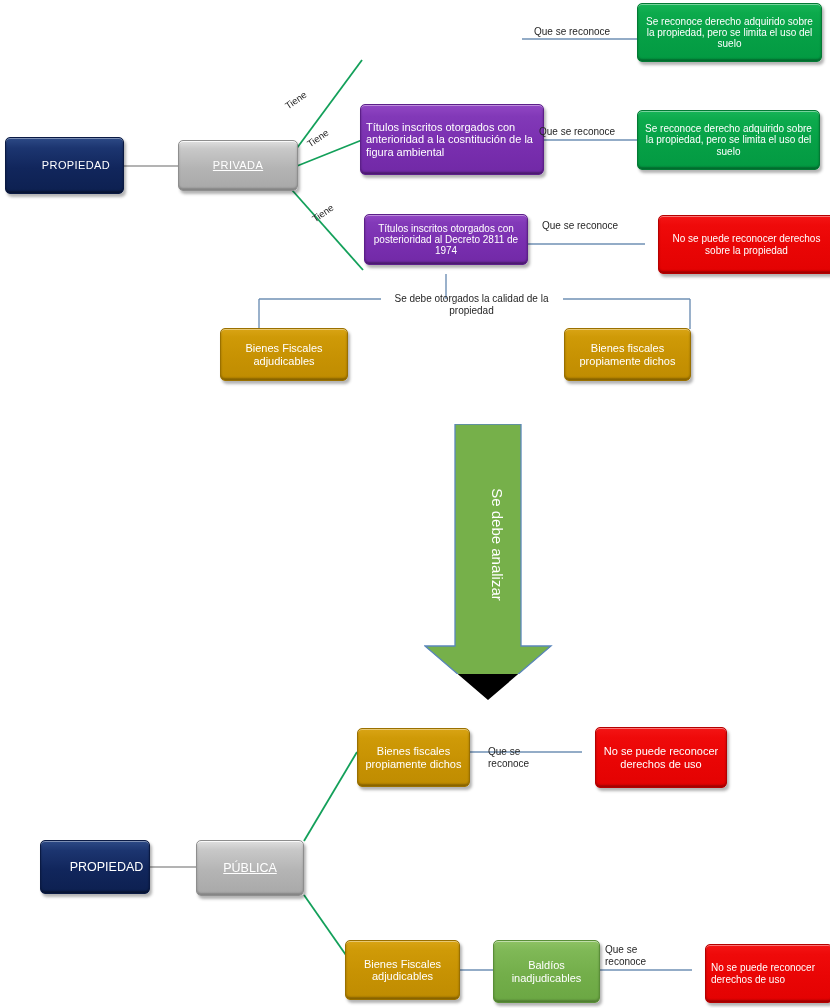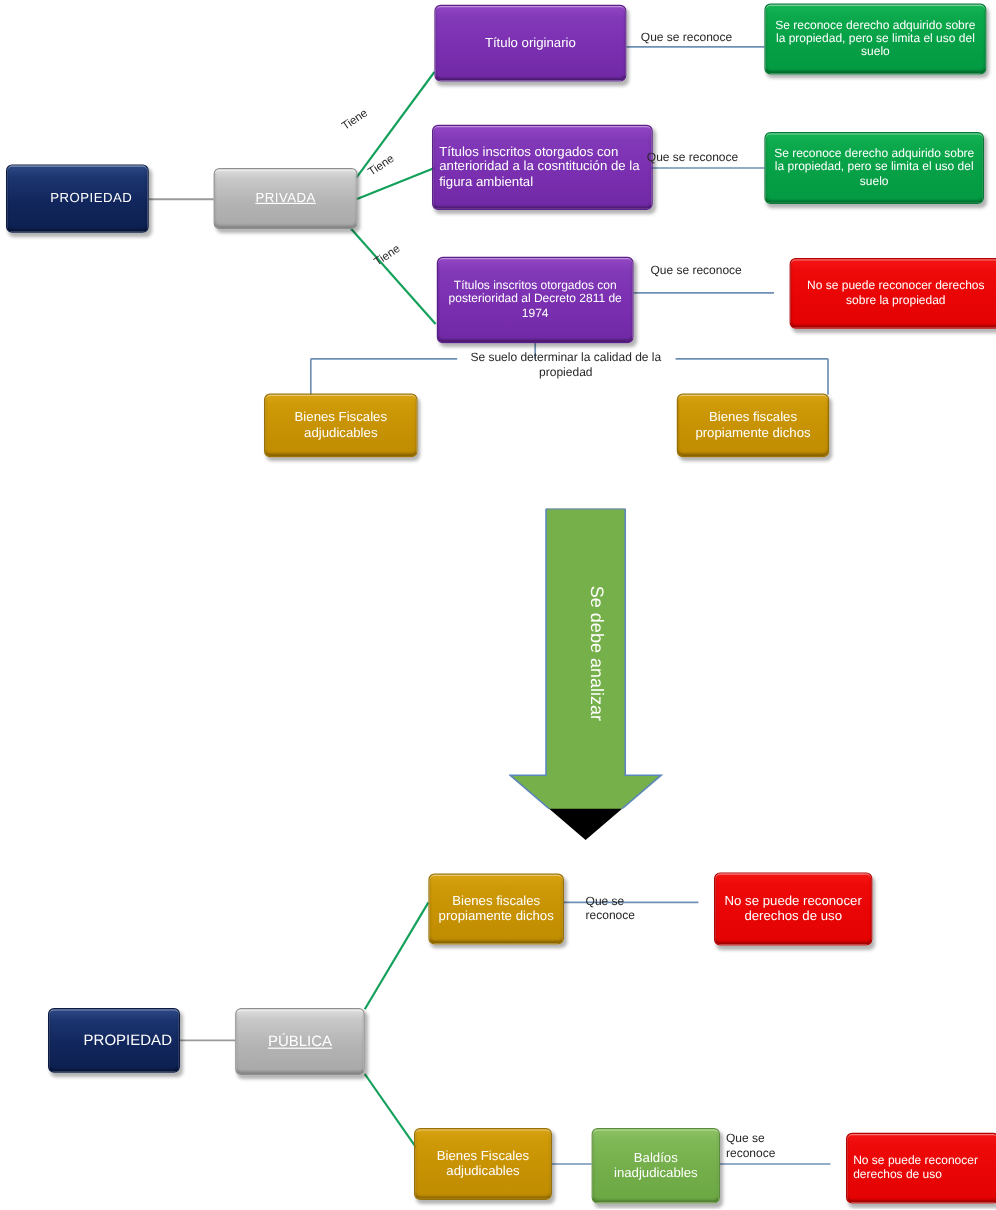--- a/index.html
+++ b/index.html
@@ -188,45 +188,44 @@
     </svg>
     <div class="arrow-label">
       <span>Se debe analizar</span>
     </div>
   </div>
 
   <div class="node navy t-caps" style="left:5px;top:137px;width:119px;height:57px;">PROPIEDAD</div>
 
   <div class="node grey t-caps" style="left:178px;top:140px;width:120px;height:51px;">PRIVADA</div>
 
-  <div class="node purple t-md" style="left:362px;top:4px;width:160px;height:64px;">Título originario</div>
 
   <div class="node purple t-md left-al" style="left:360px;top:104px;width:184px;height:71px;">Títulos inscritos otorgados con anterioridad a la cosntitución de la figura ambiental</div>
 
-  <div class="node purple t-sm" style="left:364px;top:214px;width:164px;height:72px;">Títulos inscritos otorgados con posterioridad al Decreto 2811 de 1974</div>
+  <div class="node purple t-sm" style="left:364px;top:214px;width:164px;height:51px;">Títulos inscritos otorgados con posterioridad al Decreto 2811 de 1974</div>
 
   <div class="node green t-sm" style="left:637px;top:3px;width:185px;height:59px;">Se reconoce derecho adquirido sobre la propiedad, pero se limita el uso del suelo</div>
 
   <div class="node green t-sm" style="left:637px;top:110px;width:183px;height:60px;">Se reconoce derecho adquirido sobre la propiedad, pero se limita el uso del suelo</div>
 
   <div class="node red t-sm" style="left:645px;top:215px;width:177px;height:59px;">No se puede reconocer derechos sobre la propiedad</div>
 
   <div class="node gold t-md" style="left:220px;top:328px;width:128px;height:53px;">Bienes Fiscales adjudicables</div>
 
   <div class="node gold t-md" style="left:564px;top:328px;width:127px;height:53px;">Bienes fiscales propiamente dichos</div>
 
   <div class="caption rot" style="left:283px;top:102px;">Tiene</div>
   <div class="caption rot" style="left:305px;top:140px;">Tiene</div>
   <div class="caption rot" style="left:310px;top:215px;">Tiene</div>
 
   <div class="caption" style="left:534px;top:26px;">Que se reconoce</div>
   <div class="caption" style="left:539px;top:126px;">Que se reconoce</div>
   <div class="caption" style="left:542px;top:220px;">Que se reconoce</div>
 
-  <div class="caption center" style="left:384px;top:293px;width:175px;">Se suelo determinar la calidad de la propiedad</div>
+  <div class="caption center" style="left:384px;top:293px;width:175px;">Se debe otorgados la calidad de la propiedad</div>
 
   <div class="node navy t-lg" style="left:40px;top:840px;width:110px;height:54px;">PROPIEDAD</div>
 
   <div class="node grey t-lg" style="left:196px;top:840px;width:108px;height:56px;">PÚBLICA</div>
 
   <div class="node gold t-md" style="left:357px;top:728px;width:113px;height:59px;">Bienes fiscales propiamente dichos</div>
 
   <div class="node red t-md" style="left:582px;top:727px;width:132px;height:61px;">No se puede reconocer derechos de uso</div>
 
   <div class="node gold t-md" style="left:345px;top:940px;width:115px;height:60px;">Bienes Fiscales adjudicables</div>

